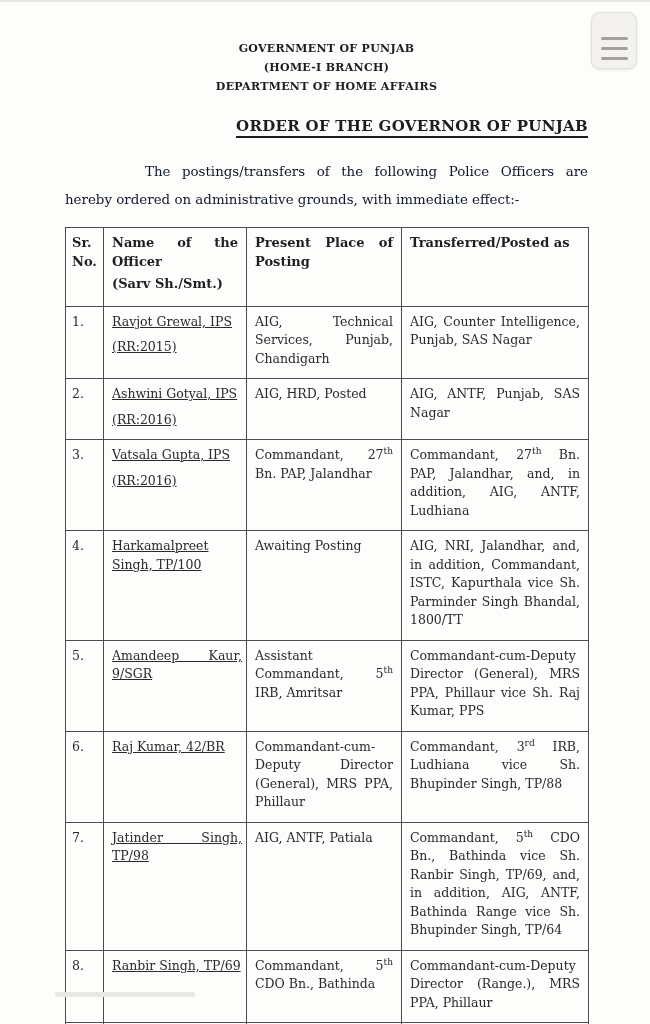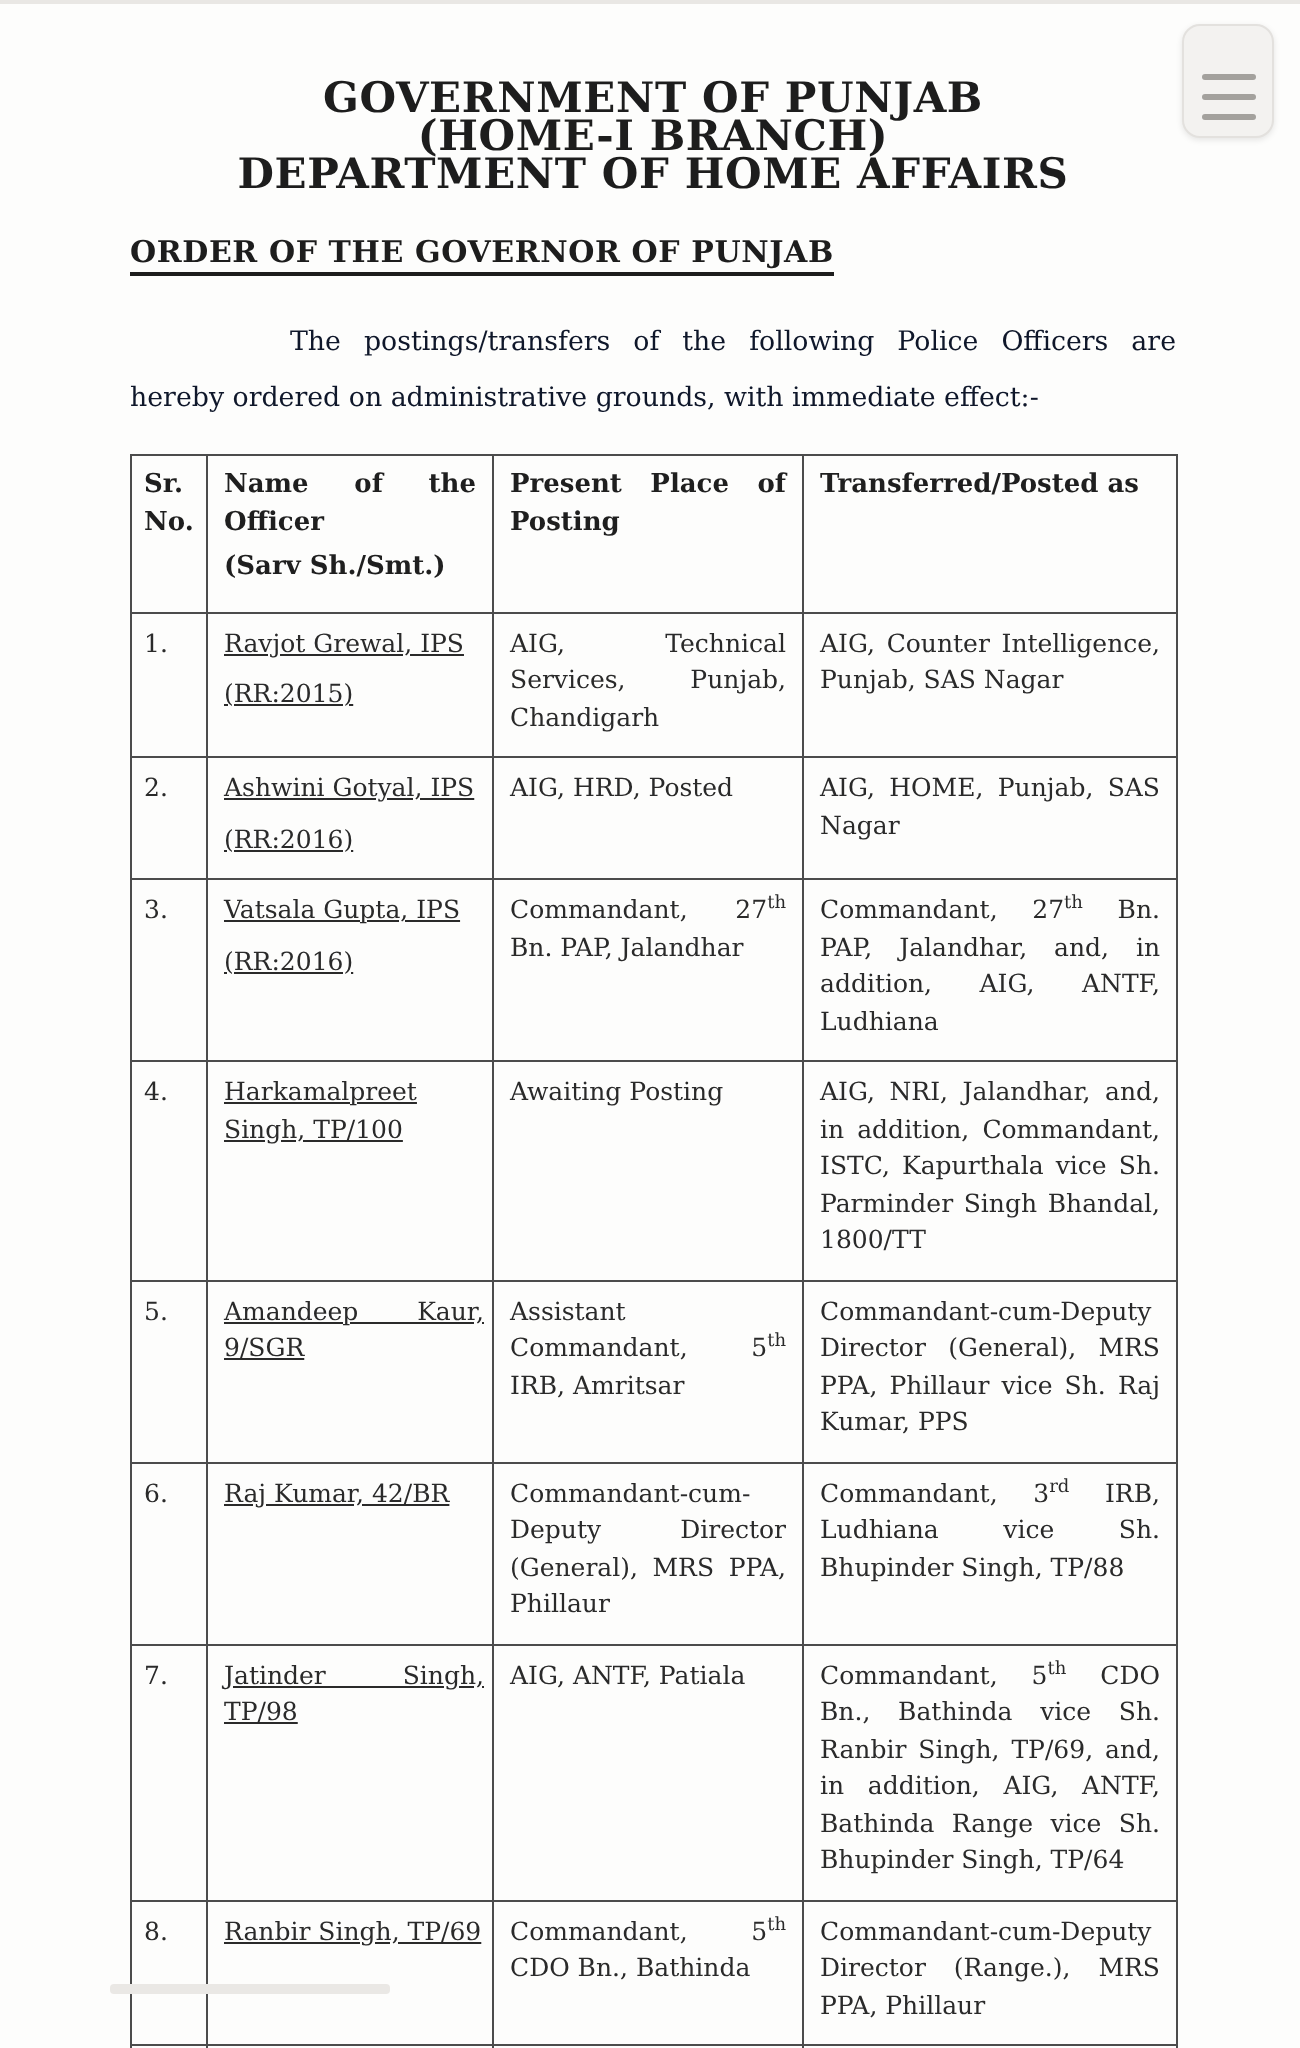--- a/index.html
+++ b/index.html
@@ -33,25 +33,25 @@
     padding-top:16px; gap:7px;
   }
   .hamburger .bar {
     display:block; width:27px; height:3px;
     background:#a3a19d; border-radius:1.5px;
   }
   .doc { padding:37px 62px 0 65px; }
   .doc-header {
     text-align:center;
     font-weight:bold;
-    font-size:21px; line-height:19px;
+    font-size:11px; line-height:19px;
     letter-spacing:0.3px;
     color:#1d1d1d;
   }
-  .order-title-wrap { text-align:left; margin-top:20px; }
+  .order-title-wrap { text-align:right; margin-top:20px; }
   .order-title {
     display:inline-block;
     font-weight:bold; font-size:15px;
     letter-spacing:0.3px;
     color:#1d1d1d;
     border-bottom:2px solid #1d1d1d;
     padding-bottom:1px;
   }
   .intro {
     margin:20px 0 0 0;
@@ -151,21 +151,21 @@
           <tr>
             <td>1.</td>
             <td>Ravjot Grewal, IPS<div class="rr">(RR:2015)</div></td>
             <td>AIG, Technical Services, Punjab, Chandigarh</td>
             <td>AIG, Counter Intelligence, Punjab, SAS Nagar</td>
           </tr>
           <tr>
             <td>2.</td>
             <td>Ashwini Gotyal, IPS<div class="rr">(RR:2016)</div></td>
             <td>AIG, HRD, Posted</td>
-            <td>AIG, HOME, Punjab, SAS Nagar</td>
+            <td>AIG, ANTF, Punjab, SAS Nagar</td>
           </tr>
           <tr>
             <td>3.</td>
             <td>Vatsala Gupta, IPS<div class="rr">(RR:2016)</div></td>
             <td>Commandant, 27<sup>th</sup> Bn. PAP, Jalandhar</td>
             <td>Commandant, 27<sup>th</sup> Bn. PAP, Jalandhar, and, in addition, AIG, ANTF, Ludhiana</td>
           </tr>
           <tr>
             <td>4.</td>
             <td>Harkamalpreet Singh, TP/100</td>

